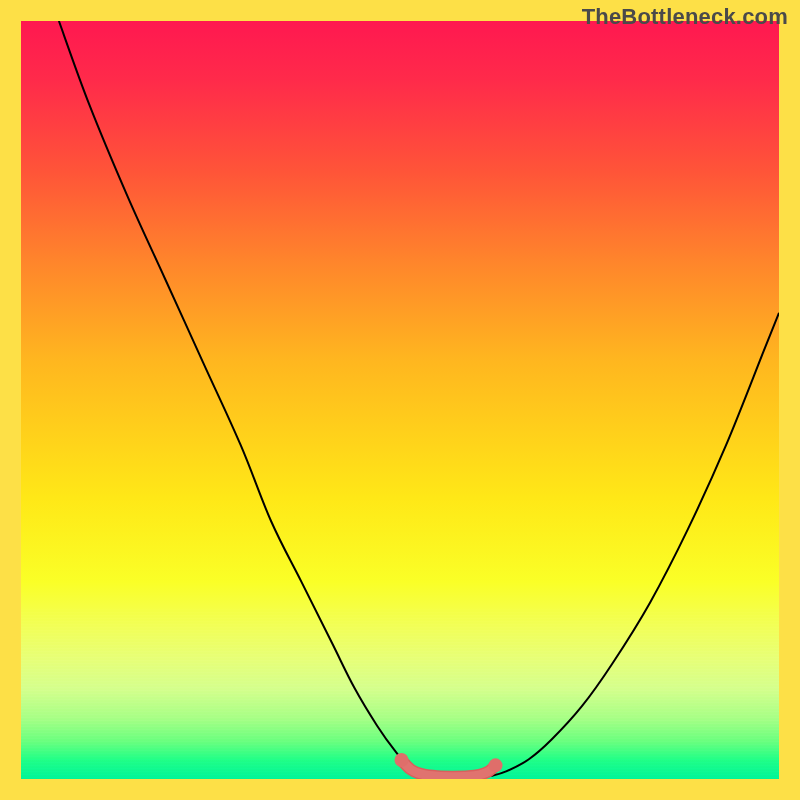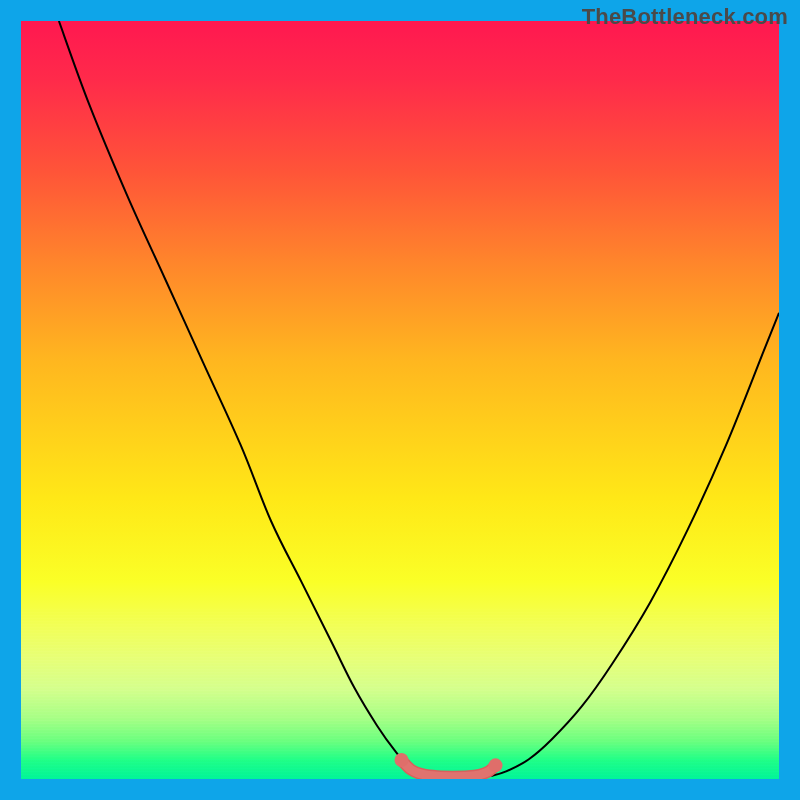--- a/index.html
+++ b/index.html
@@ -8,21 +8,21 @@
     width: 800px;
     height: 800px;
     background: #000;
     overflow: hidden;
     font-family: Arial, Helvetica, sans-serif;
   }
   .frame {
     position: relative;
     width: 800px;
     height: 800px;
-    background: #0ea5e9;
+    background: #fde047;
   }
   .watermark {
     position: absolute;
     top: 4px;
     right: 12px;
     color: #4a4a4a;
     font-size: 22px;
     font-weight: 600;
     letter-spacing: 0.2px;
     z-index: 20;

